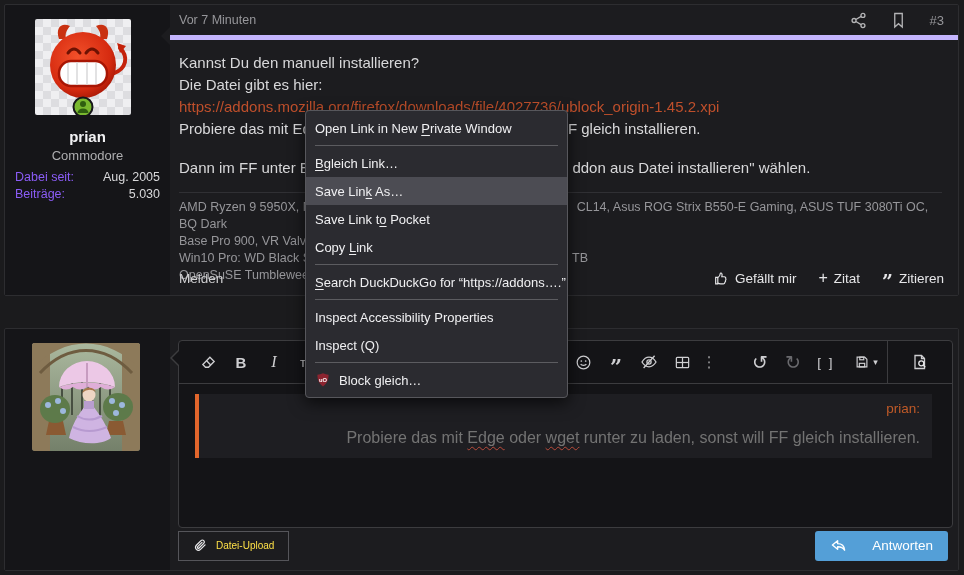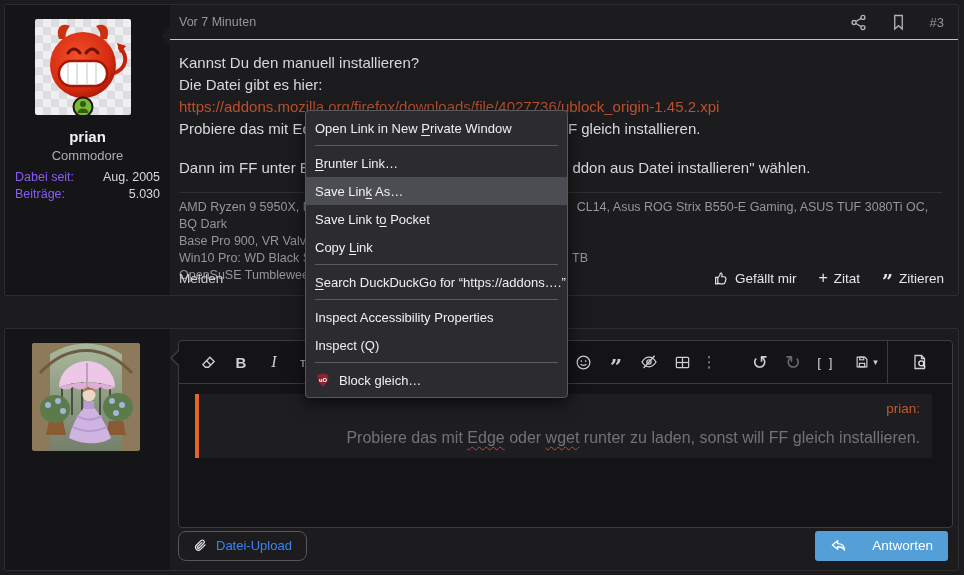--- a/index.html
+++ b/index.html
@@ -20,21 +20,21 @@
 
   
   .avatar1 { position:absolute; left:30px; top:10px; width:96px; height:96px; border-radius:2px; overflow:hidden; cursor:pointer; }
   .uname { position:absolute; top:119px; left:0; width:165px; text-align:center; font-weight:bold; font-size:15px; color:#f1f1f3; cursor:pointer; }
   .urank { position:absolute; top:139px; left:0; width:165px; text-align:center; font-size:13px; color:#aeaeb0; }
   .stat { position:absolute; left:10px; right:10px; display:flex; justify-content:space-between; font-size:12.5px; }
   .stat .lbl { color:#8b5cf6; } .stat .val { color:#d8d8da; }
   .stat1 { top:161px; } .stat2 { top:178px; }
 
   
-  .phead { height:35px; display:flex; align-items:center; padding:0 14px 0 9px; border-bottom:1px solid #c4b5fd; }
+  .phead { height:35px; display:flex; align-items:center; padding:0 14px 0 9px; border-bottom:5px solid #c4b5fd; }
   .ptime { flex:1; font-size:12.5px; color:#96969a; cursor:pointer; }
   .phicons { display:flex; align-items:center; gap:24px; color:#b4b4b6; }
   .phicons .ico { cursor:pointer; display:flex; }
   .pnum { font-size:13px; color:#96969a; cursor:pointer; }
   .pbody { padding:12px 16px 0 9px; font-size:15px; line-height:22px; color:#d8d8da; }
   .plink { color:#bf4f2b; text-decoration:none; cursor:pointer; }
   .gap { display:inline-block; }
   .g-b1 { width:248px; } .g-b2 { width:255px; }
   .g-s1 { width:258px; } .g-s3 { width:252px; }
   .spacer17 { height:17px; }
@@ -81,22 +81,22 @@
   .tgap2 { width:24px; flex:0 0 auto; }
   .savewrap { display:flex; align-items:center; gap:3px; }
   .caret { font-size:9px; color:#cfcfd2; }
   .previewcell { position:absolute; right:0; top:0; width:65px; height:42px; border-left:1px solid #3c3c3f;
     display:flex; align-items:center; justify-content:center; cursor:pointer; }
   .equote { margin:10px 20px 0 16px; background:#1e1e22; border-left:4px solid #e2662c; padding:7px 12px 11px;text-align:right; }
   .qauthor { color:#c05a28; font-size:13.5px; cursor:pointer; }
   .qtext { margin-top:13px; font-size:16px; color:#737373; }
   .wavy { text-decoration:underline wavy #b84a3a 1px; text-underline-offset:3px; }
   .btnrow { position:absolute; left:8px; right:10px; bottom:9px; display:flex; align-items:center; justify-content:space-between; }
-  .upbtn { display:flex; align-items:center; gap:8px; padding:6px 14px 7px; border:1px solid #55555a; border-radius:8px;
-    background:transparent; color:#3b82f6; font-size:13px; cursor:pointer; font-family:inherit; }
+  .upbtn { display:flex; align-items:center; gap:8px; padding:6px 14px 7px; border:1px solid #55555a; border-radius:0;
+    background:transparent; color:#fde047; font-size:10px; cursor:pointer; font-family:inherit; }
   .replybtn { display:flex; align-items:center; gap:25px; padding:7px 15px 8px; border:none; border-radius:3px;
     background:#549fd7; color:#ffffff; font-size:13.5px; cursor:pointer; font-family:inherit;margin-left:25px; }
   svg { display:block; }
 </style>
 </head>
 <body>
 
 <div class="post" id="post1">
   <div class="sidebar">
     <div class="avatar1">
@@ -335,21 +335,21 @@
     </div>
   </div>
 </div>
 
 <div id="cmenu">
   <div class="cm-item">
       <span><span>Open Link in New </span><span class="k">P</span><span>rivate Window</span></span>
     </div>
   <div class="cm-sep"></div>
   <div class="cm-item">
-      <span><span></span><span class="k">B</span><span>runter Link…</span></span>
+      <span><span></span><span class="k">B</span><span>gleich Link…</span></span>
     </div>
   <div class="cm-item hl">
       <span><span>Save Lin</span><span class="k">k</span><span> As…</span></span>
     </div>
   <div class="cm-item">
       <span><span>Save Link t</span><span class="k">o</span><span> Pocket</span></span>
     </div>
   <div class="cm-item">
       <span><span>Copy </span><span class="k">L</span><span>ink</span></span>
     </div>

